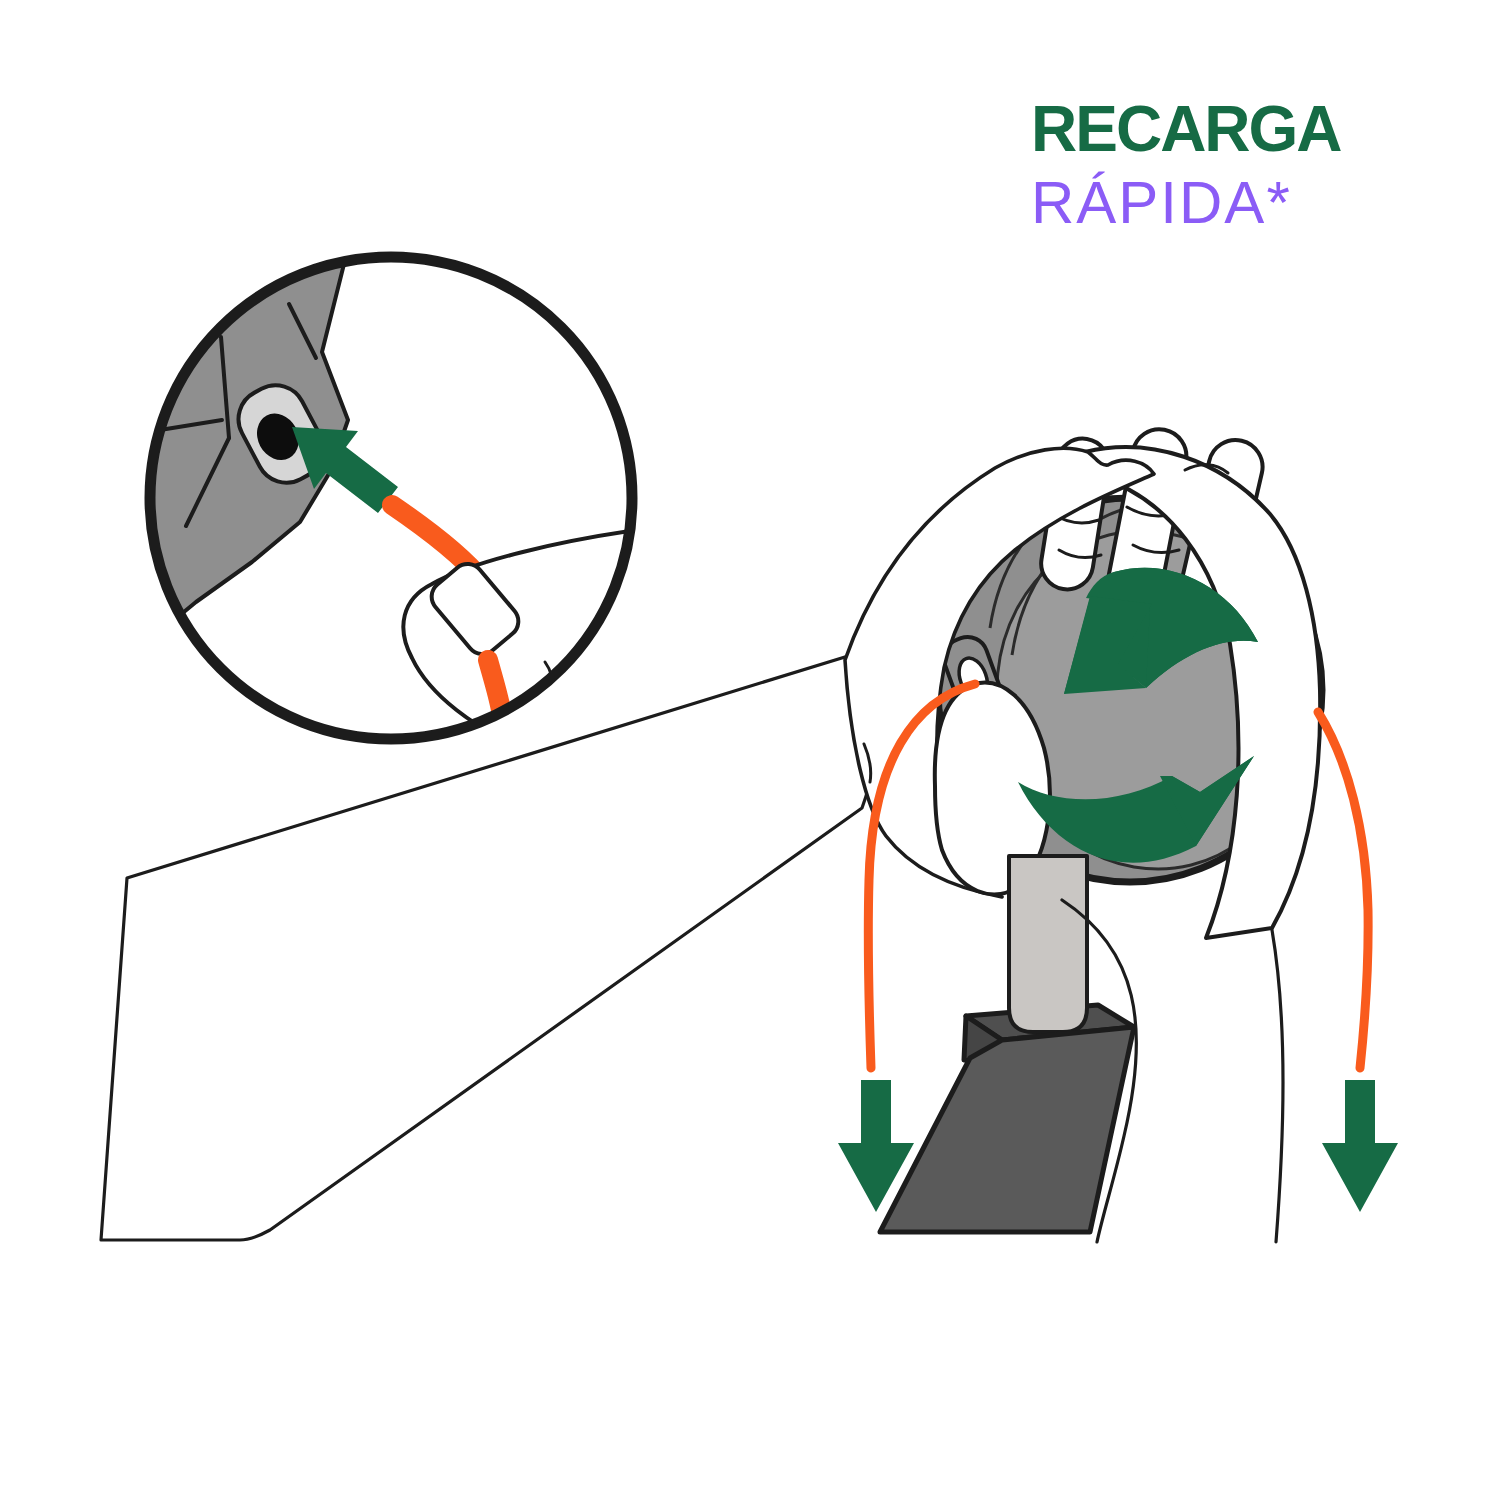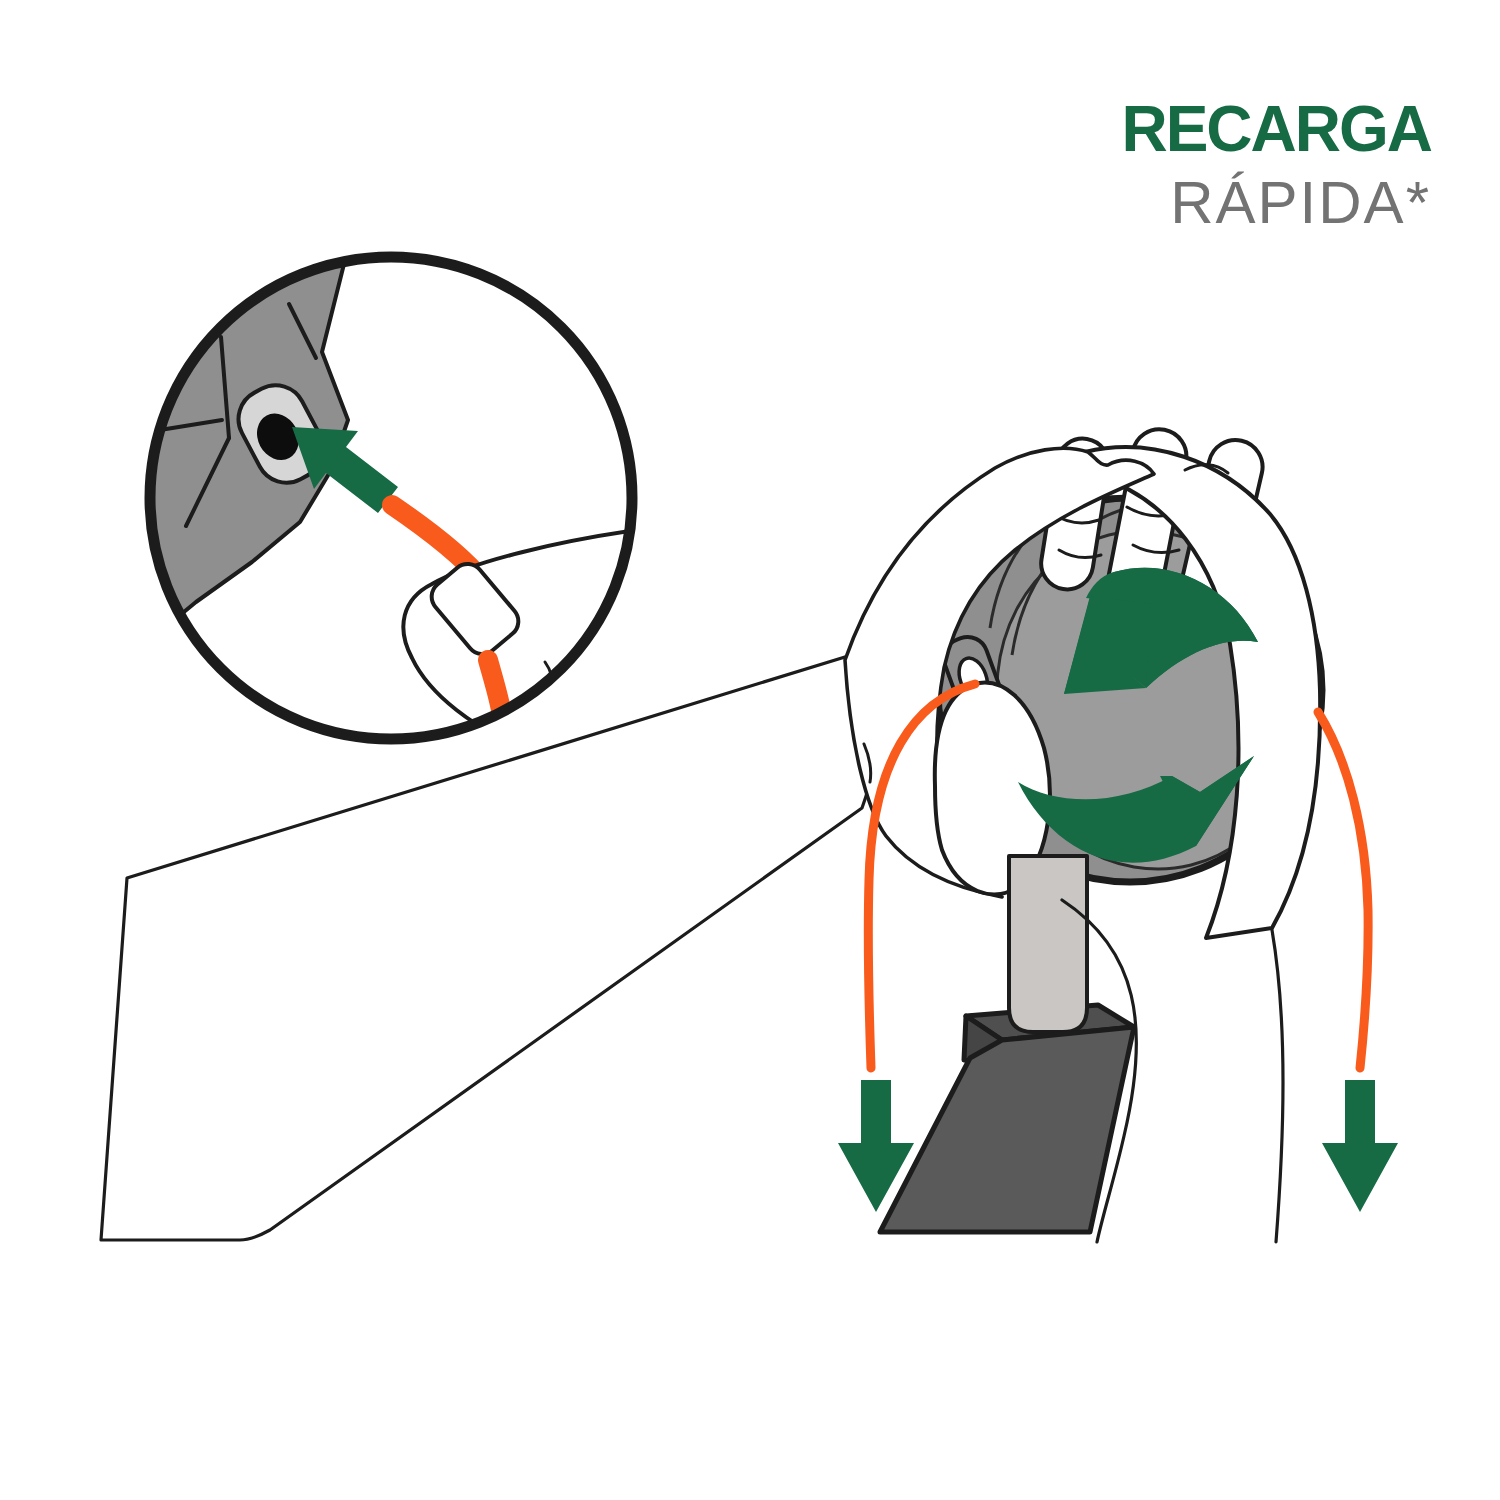--- a/index.html
+++ b/index.html
@@ -1,21 +1,21 @@
 <!DOCTYPE html>
 <html style="--accent-green: #166B45; --line-orange: #F95B1D; --ink: #1C1C1C; --spool-gray: #8F8F8F; --spool-face-gray: #9C9C9C; --shaft-gray: #C9C6C3; --guard-gray: #5A5A5A; --eyelet-plate-gray: #D6D6D6;"><head>
 <meta charset="utf-8">
 <style>
   html,body{margin:0;padding:0;background:#ffffff;}
   #canvas{position:relative;width:1500px;height:1500px;background:#fff;overflow:hidden;
           font-family:"Liberation Sans", sans-serif;}
   #art{position:absolute;left:0;top:0;}
-  .title-block{position:absolute;left:1031px;top:96px;width:400px;text-align:right;line-height:1.05;}
+  .title-block{position:absolute;left:1031px;top:96px;width:400px;text-align:left;line-height:1.05;}
   .title-line1{font-size:64px;font-weight:bold;letter-spacing:-2px;color:var(--accent-green,#166B45);}
-  .title-line2{font-size:60px;font-weight:normal;letter-spacing:2px;color:#737373;margin-top:8px;}
+  .title-line2{font-size:60px;font-weight:normal;letter-spacing:2px;color:#8b5cf6;margin-top:8px;}
   .footer-note{position:absolute;left:92px;top:1360px;font-size:33px;letter-spacing:2px;color:#161616;
                font-weight:normal;white-space:nowrap;}
 
   
   .white-shape{fill:#ffffff;stroke:var(--ink,#1C1C1C);stroke-width:4;stroke-linejoin:round;}
   .thin-line{fill:none;stroke:var(--ink,#1C1C1C);stroke-width:3.2;stroke-linecap:round;}
   .crease{fill:none;stroke:var(--ink,#1C1C1C);stroke-width:3;stroke-linecap:round;}
   .green-fill{fill:var(--accent-green,#166B45);stroke:none;}
   .orange-line{fill:none;stroke:var(--line-orange,#F95B1D);stroke-width:9;stroke-linecap:round;}
   .orange-line-zoom{fill:none;stroke:var(--line-orange,#F95B1D);stroke-width:20;stroke-linecap:round;}

